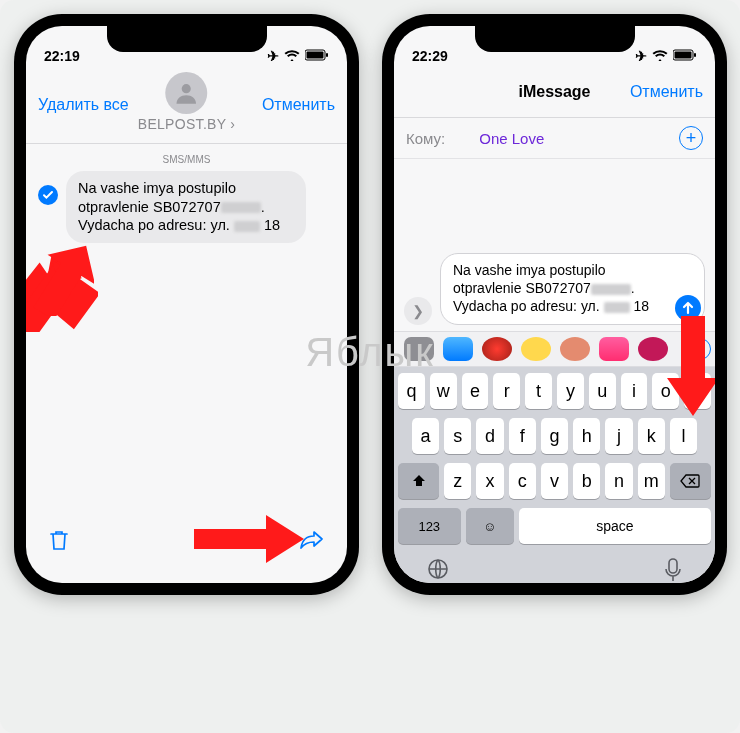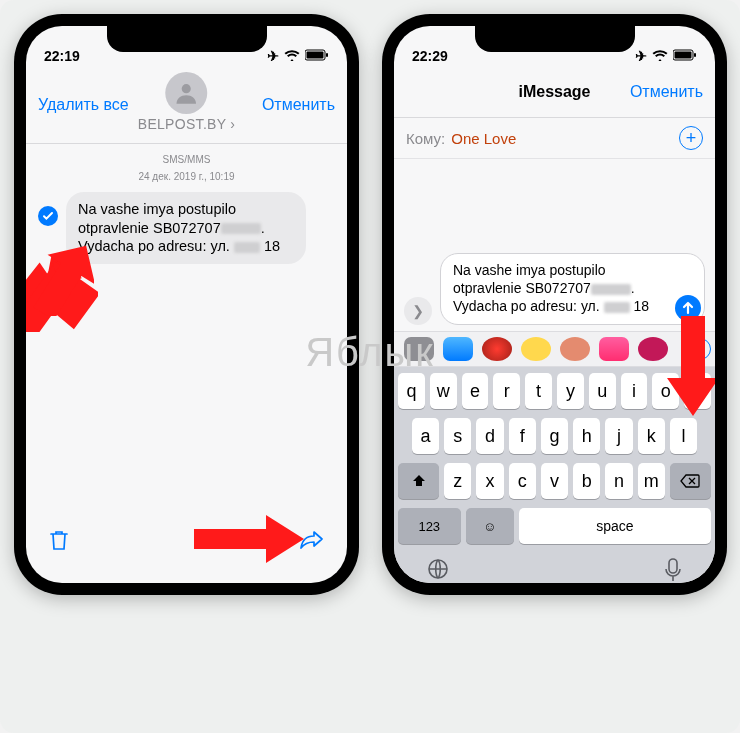--- a/index.html
+++ b/index.html
@@ -36,21 +36,21 @@
   .blur.sm{width:26px;}
 
   .bottombar { position:absolute; bottom:0; left:0; right:0; height:64px; display:flex; align-items:center; justify-content:space-between; padding:0 22px 18px; }
 
   .arrow { position:absolute; z-index:60; }
   .arrow svg { display:block; }
 
   
   .tofield { display:flex; align-items:center; padding:8px 12px; border-bottom:1px solid #e3e3e6; font-size:15px; }
   .tofield .lbl { color:#8a8a8e; margin-right:6px; }
-  .tofield .val { color:#c2410c; }
+  .tofield .val { color:#6d28d9;margin-left:28px; }
   .tofield .plus { margin-left:auto; width:24px; height:24px; border:1.5px solid #007aff; border-radius:50%; color:#007aff; display:flex; align-items:center; justify-content:center; font-size:18px; line-height:1; }
 
   .compose-area { position:absolute; left:0; right:0; bottom:252px; padding:6px 10px; display:flex; align-items:flex-end; gap:8px; }
   .compose-expand { width:28px; height:28px; background:#e9e9eb; border-radius:50%; display:flex; align-items:center; justify-content:center; color:#8a8a8e; font-size:14px; }
   .compose-bubble { flex:1; background:#fff; border:1px solid #d2d2d6; border-radius:18px; padding:8px 34px 8px 12px; font-size:14px; line-height:1.28; position:relative; }
   .sendbtn { position:absolute; right:3px; bottom:3px; width:26px; height:26px; border-radius:50%; background:#007aff; display:flex; align-items:center; justify-content:center; }
 
   .apptray { position:absolute; left:0; right:0; bottom:216px; height:36px; display:flex; align-items:center; gap:9px; padding:0 10px; background:#f1f1f3; border-top:1px solid #dcdce0; border-bottom:1px solid #dcdce0; }
   .appicon { width:30px; height:24px; border-radius:7px; }
   .chev { position:absolute; right:4px; top:6px; width:22px; height:22px; border-radius:50%; border:1.5px solid #007aff; display:flex; align-items:center; justify-content:center; }
@@ -103,21 +103,20 @@
                 <path d="M3 22c0-5 4-8 9-8s9 3 9 8" fill="#9c9ca1"></path>
               </svg>
         </div>
         <div class="name"><span>BELPOST.BY</span> ›</div>
       </div>
       <span class="right">Отменить</span>
     </div>
 
     <div class="conv">
       <div class="timestamp">SMS/MMS</div>
-      <div class="timestamp2">24 дек. 2019 г., 10:19</div>
       <div class="msgrow">
         <div class="check">
           <svg width="12" height="12" viewBox="0 0 12 12">
                 <path d="M2 6.2l2.4 2.4L10 3" stroke="#fff" stroke-width="2" fill="none" stroke-linecap="round"></path>
               </svg>
         </div>
         <div class="bubble">
           <span>Na vashe imya postupilo otpravlenie SB072707</span><span class="blur"></span><span>. Vydacha po adresu: ул. </span><span class="blur sm"></span><span> 18</span>
         </div>
       </div>

